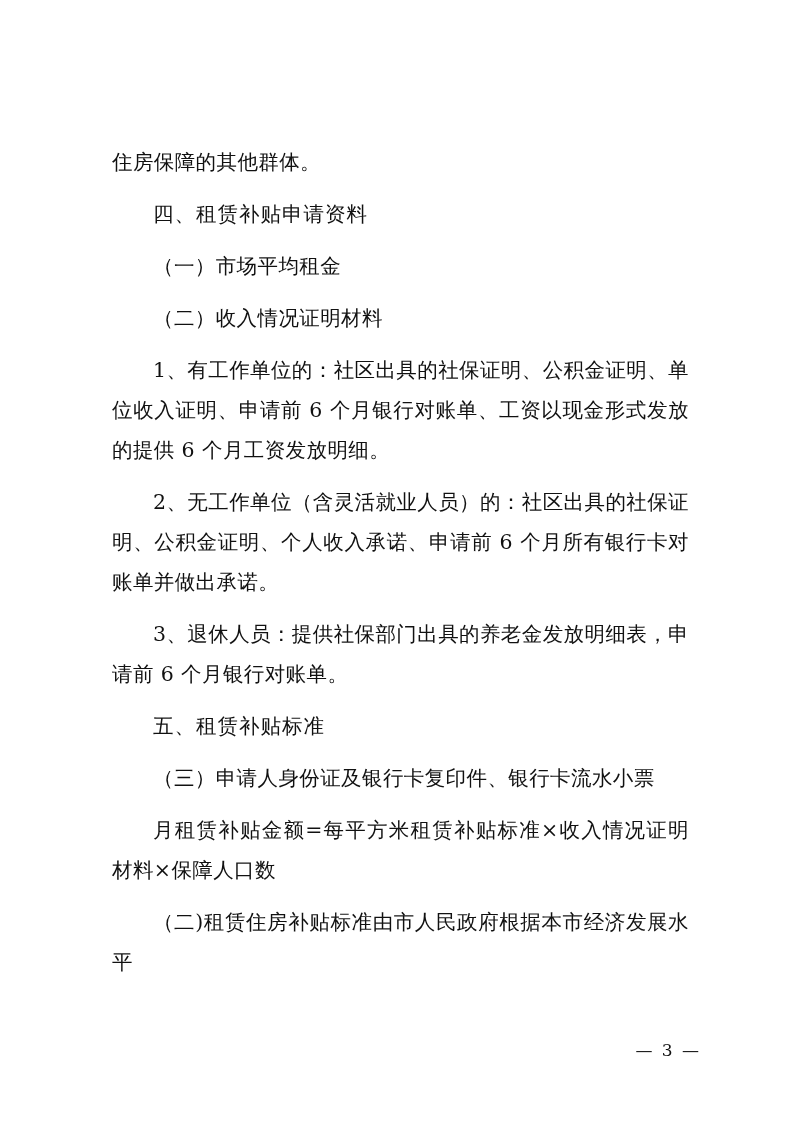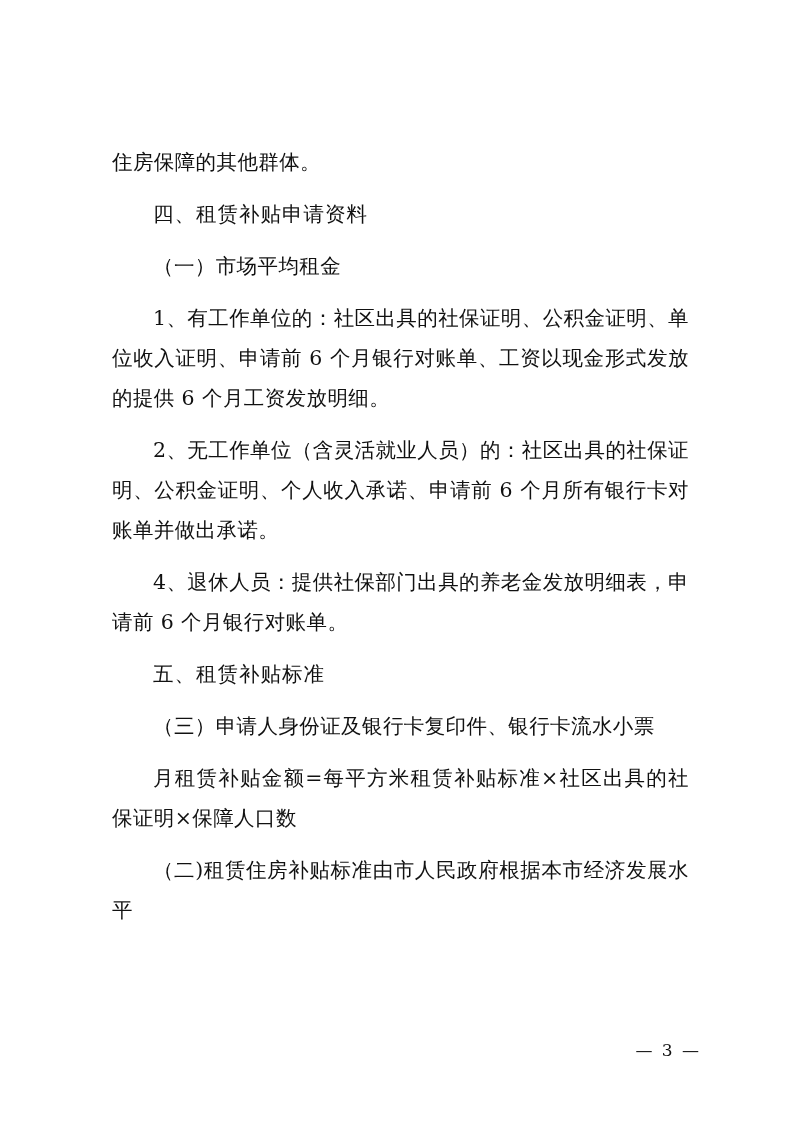--- a/index.html
+++ b/index.html
@@ -56,33 +56,34 @@
 
 <div class="page">
   <div class="doc-body">
 
     <p class="para">住房保障的其他群体。</p>
 
     <p class="para heading">四、租赁补贴申请资料</p>
 
     <p class="para indent2">（一）市场平均租金</p>
 
+    <p class="para indent2">（二）收入情况证明材料</p>
 
     <p class="para indent2">1、有工作单位的：社区出具的社保证明、公积金证明、单位收入证明、申请前 6 个月银行对账单、工资以现金形式发放的提供 6 个月工资发放明细。</p>
 
     <p class="para indent2">2、无工作单位（含灵活就业人员）的：社区出具的社保证明、公积金证明、个人收入承诺、申请前 6 个月所有银行卡对账单并做出承诺。</p>
 
-    <p class="para indent2">4、退休人员：提供社保部门出具的养老金发放明细表，申请前 6 个月银行对账单。</p>
+    <p class="para indent2">3、退休人员：提供社保部门出具的养老金发放明细表，申请前 6 个月银行对账单。</p>
 
     <p class="para heading">五、租赁补贴标准</p>
 
     <p class="para indent2">（三）申请人身份证及银行卡复印件、银行卡流水小票</p>
 
 
-    <p class="para indent2">月租赁补贴金额=每平方米租赁补贴标准×社区出具的社保证明×保障人口数</p>
+    <p class="para indent2">月租赁补贴金额=每平方米租赁补贴标准×收入情况证明材料×保障人口数</p>
 
 
     <p class="para indent2">（二)租赁住房补贴标准由市人民政府根据本市经济发展水平</p>
 
   </div>
 
   <div class="page-number">— 3 —</div>
 </div>
 
 </body></html>

